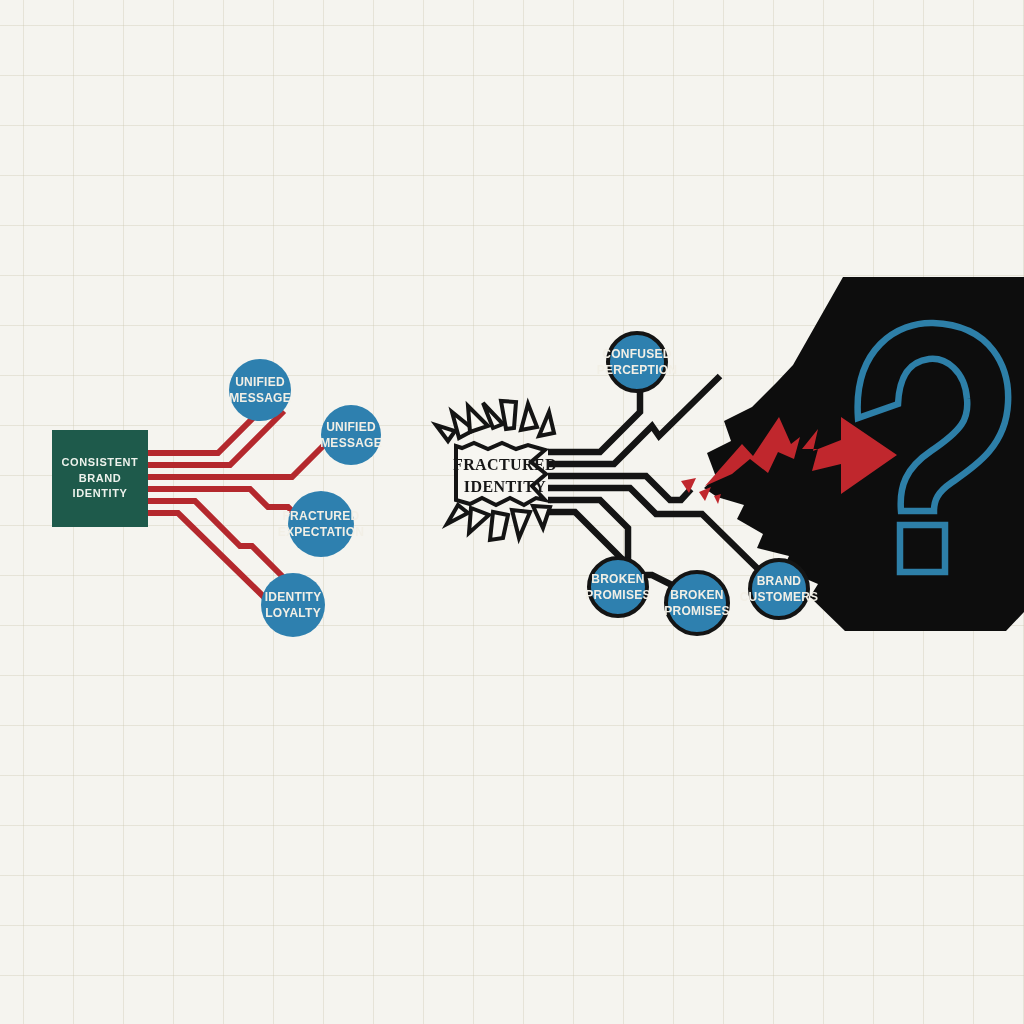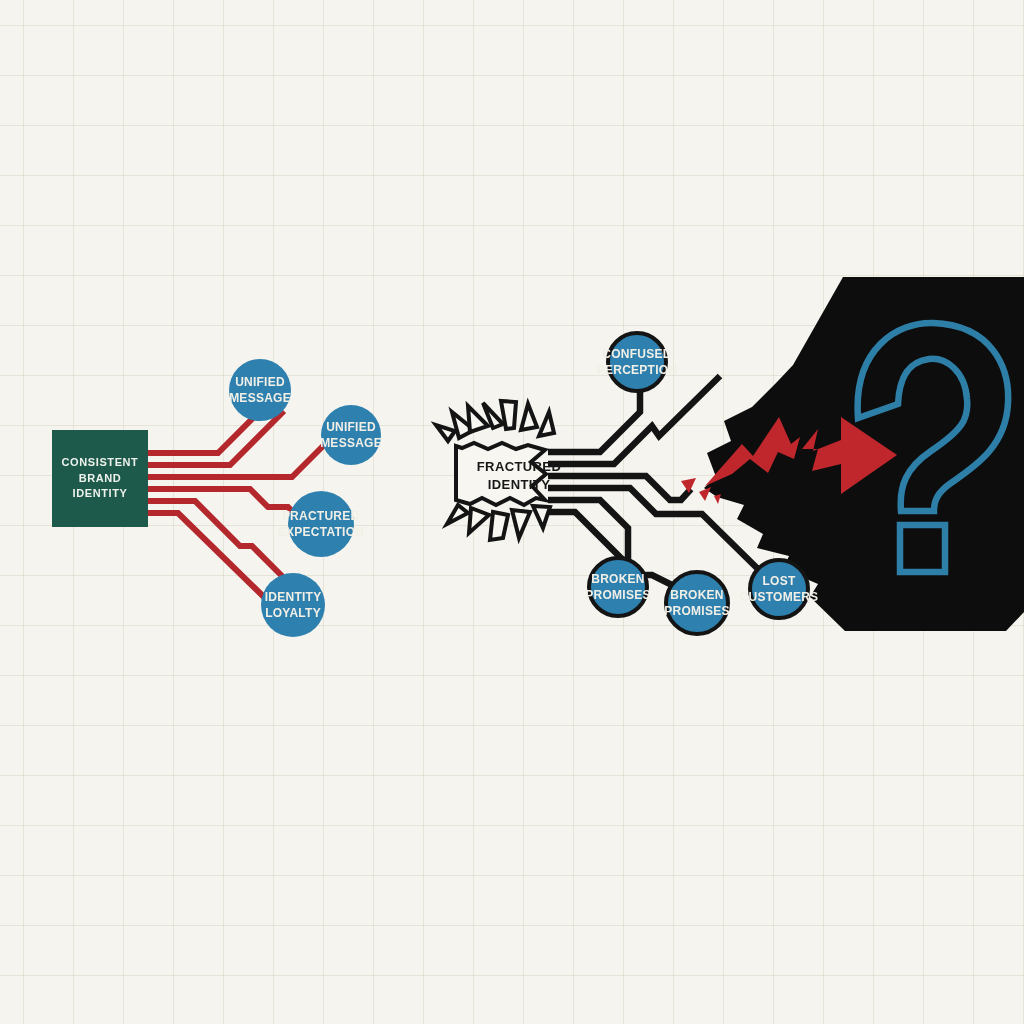--- a/index.html
+++ b/index.html
@@ -20,24 +20,25 @@
   svg.layer{position:absolute;left:0;top:0;width:1024px;height:1024px;}
 
   .source-box{
     position:absolute;left:52px;top:430px;width:96px;height:97px;
     background:#1e5a4b;
     display:flex;align-items:center;justify-content:center;text-align:center;
     color:#edf2ec;font-weight:bold;font-size:11px;line-height:1.45;
     letter-spacing:0.6px;padding:18px;box-sizing:border-box;
   }
   .fractured-label{
-    position:absolute;left:474px;top:452px;width:90px;height:48px;
+    position:absolute;left:460px;top:452px;width:90px;height:48px;
     display:flex;align-items:center;justify-content:center;text-align:center;
-    color:#171717;font-weight:bold;font-size:13px;line-height:1.4;
+    color:#171717;font-weight:bold;font-size:16px;line-height:1.4;
     letter-spacing:0.4px;
+    font-family:Liberation Serif, serif;
   }
   .node{
     position:absolute;border-radius:50%;
     background:#2e80af;
     display:flex;align-items:center;justify-content:center;text-align:center;
     color:#f2efe6;font-weight:bold;font-size:12px;line-height:1.35;
     letter-spacing:0.25px;padding:5px;box-sizing:border-box;
   }
   .node.outlined{border:4px solid #141414;}
   
@@ -136,16 +137,16 @@
   <div class="node outlined n-r1">
     <span>CONFUSED PERCEPTION</span>
   </div>
   <div class="node outlined n-r3">
     <span>BROKEN PROMISES</span>
   </div>
   <div class="node outlined n-r4">
     <span>BROKEN PROMISES</span>
   </div>
   <div class="node outlined n-r5">
-    <span>LOST CUSTOMERS</span>
+    <span>BRAND CUSTOMERS</span>
   </div>
 
 </div>
 
 </body></html>

